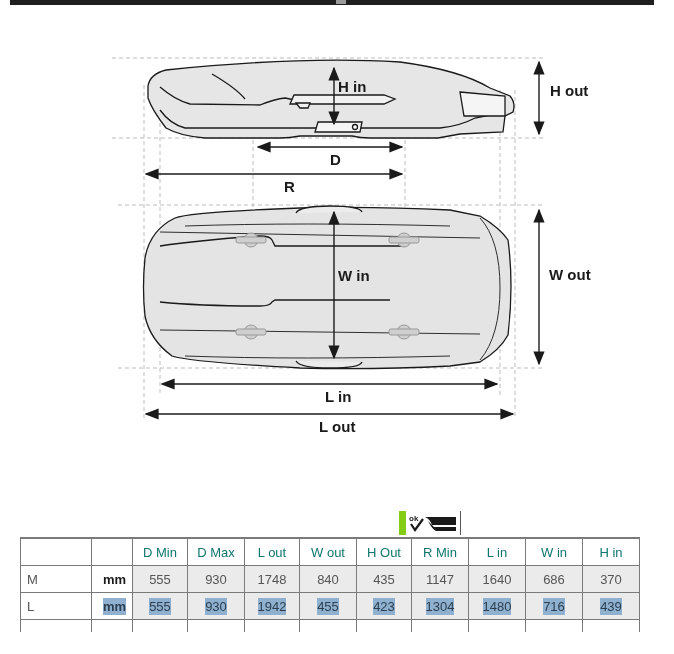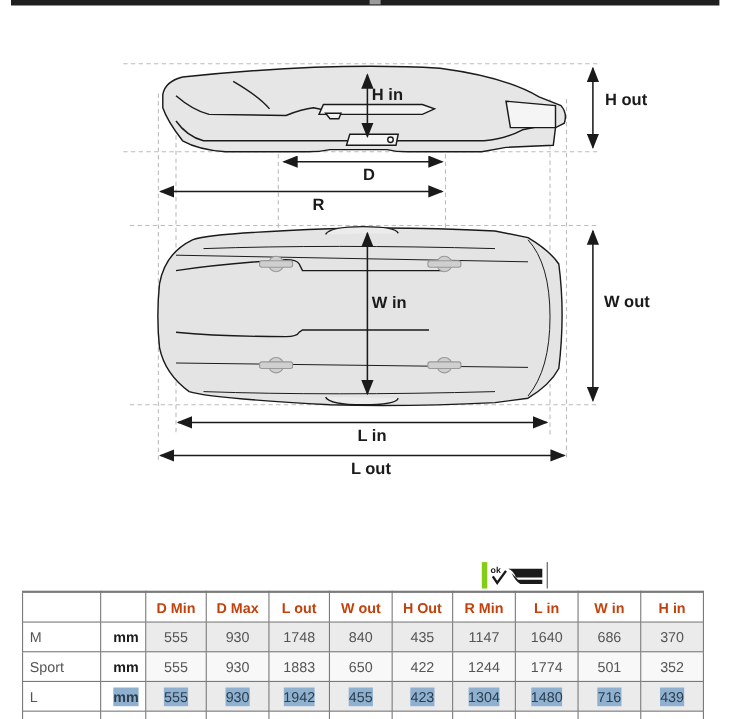--- a/index.html
+++ b/index.html
@@ -15,32 +15,32 @@
   }
   .topbar .notch {
     position: absolute; left: 326px; top: 0; width: 10px; height: 4px; background: #9a9a9a;
   }
   svg.diagram { position: absolute; left: 0; top: 0; }
   .lbl {
     position: absolute; font-size: 15px; font-weight: 600; color: #1a1a1a;
     background: transparent; white-space: nowrap;
   }
   .icon-box {
-    position: absolute; left: 438px; top: 511px; width: 54px; height: 24px;
-    border-left: 5px solid #84cc16; border-right: 1px solid #555; text-align: center;
+    position: absolute; left: 399px; top: 511px; width: 54px; height: 24px;
+    border-left: 7px solid #84cc16; border-right: 1px solid #555; text-align: center;
   }
   table.spec {
     position: absolute; left: 20px; top: 537px;
     border-collapse: collapse; font-size: 13px; color: #555;
   }
   table.spec th, table.spec td {
     border: 1px solid #7a7a7a; height: 26px; padding: 0 6px; text-align: center;
   }
   table.spec thead tr { border-top: 2px solid #7a7a7a; }
-  table.spec th { font-weight: 700; color: #c2410c; background: #fff; }
+  table.spec th { font-weight: 400; color: #0f766e; background: #fff; }
   table.spec td.name { text-align: left; color: #555; width: 58px; }
   table.spec td.unit { font-weight: 700; color: #1a1a1a; width: 28px; text-align: right; }
   table.spec tr.shade td { background: #ebebeb; }
   table.spec tr.plain td { background: #f8f8f8; }
   table.spec tr.shade td.name, table.spec tr.plain td.name,
   table.spec tr.shade td.unit, table.spec tr.plain td.unit { background: #fff; }
   .hl { background: #8fb1cf; color: #2c3e50; padding: 1px 0; }
   table.spec tr.empty td { height: 12px; border-bottom: none; background: #fff; }
 </style>
 </head>
@@ -158,33 +158,20 @@
       <td>555</td>
       <td>930</td>
       <td>1748</td>
       <td>840</td>
       <td>435</td>
       <td>1147</td>
       <td>1640</td>
       <td>686</td>
       <td>370</td>
     </tr>
-    <tr class="plain">
-      <td class="name">Sport</td>
-      <td class="unit">mm</td>
-      <td>555</td>
-      <td>930</td>
-      <td>1883</td>
-      <td>650</td>
-      <td>422</td>
-      <td>1244</td>
-      <td>1774</td>
-      <td>501</td>
-      <td>352</td>
-    </tr>
     <tr class="shade">
       <td class="name">L</td>
       <td class="unit"><span class="hl">mm</span></td>
       <td><span class="hl">555</span></td>
       <td><span class="hl">930</span></td>
       <td><span class="hl">1942</span></td>
       <td><span class="hl">455</span></td>
       <td><span class="hl">423</span></td>
       <td><span class="hl">1304</span></td>
       <td><span class="hl">1480</span></td>

